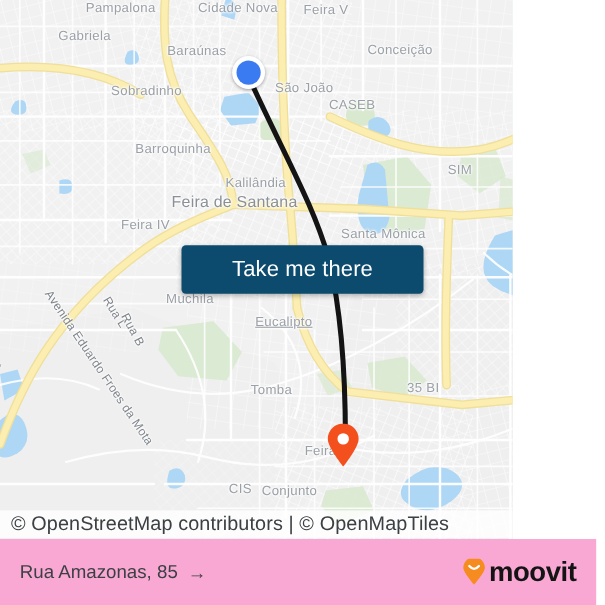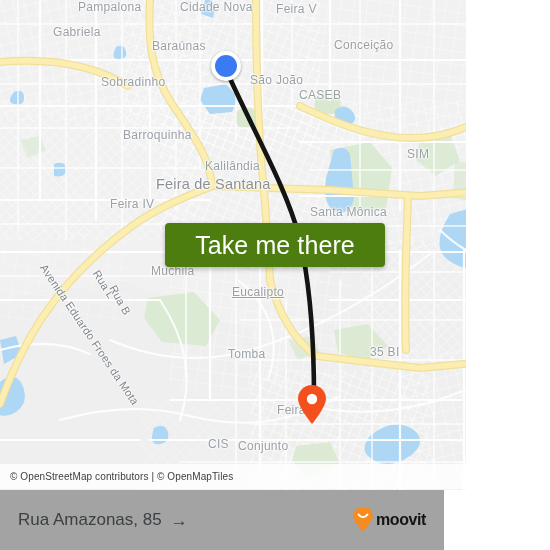--- a/index.html
+++ b/index.html
@@ -26,41 +26,41 @@
   #origin-marker { position:absolute; width:30px; height:30px; left:211px; top:51px; }
   #origin-marker .ring { position:absolute; inset:0; border-radius:50%;
        background:#fff; box-shadow:0 1px 3px rgba(0,0,0,.35); }
   #origin-marker .dot  { position:absolute; left:4px; top:4px; width:22px; height:22px;
        border-radius:50%; background:#3a7bf2; }
 
   #dest-marker { position:absolute; left:296px; top:385px; width:32px; height:40px; }
 
   
   #take-me-there { position:absolute; left:165px; top:223px; width:220px; height:44px;
-       background:#4d7c0f; border:none; border-radius:4px; color:#fff;
-       font-family:"Liberation Sans", sans-serif; font-size:25px; letter-spacing:.1px;
+       background:#0c4a6e; border:none; border-radius:4px; color:#fff;
+       font-family:"Liberation Sans", sans-serif; font-size:20px; letter-spacing:.1px;
        box-shadow:0 2px 5px rgba(0,0,0,.28); cursor:pointer;
        display:flex; align-items:center; justify-content:center; }
 
   
   #attribution { position:absolute; left:0; top:464px; width:550px; height:25px;
        background:rgba(255,255,255,.82); display:flex; align-items:center; }
-  #attribution .txt { padding-left:10px; font-size:10px; color:#3c4043;
+  #attribution .txt { padding-left:10px; font-size:18px; color:#3c4043;
        letter-spacing:.1px; white-space:nowrap; }
 
   
-  #footer { position:absolute; left:0; top:490px; width:444px; height:60px;
-       background:#a3a3a3; display:flex; align-items:center; }
+  #footer { position:absolute; left:0; top:490px; width:542px; height:60px;
+       background:#f9a8d4; display:flex; align-items:center; }
   #route-summary { position:absolute; left:18px; top:0; height:60px;
        display:flex; align-items:center; gap:9px;
        font-size:17px; color:#3c4043; white-space:nowrap; }
   #route-summary .arrow { font-size:17px; color:#3c4043; line-height:1; }
   #moovit-logo { position:absolute; right:18px; top:0; height:60px;
        display:flex; align-items:center; gap:2px; }
-  #moovit-logo .word { font-size:16px; font-weight:bold; color:#141414;
+  #moovit-logo .word { font-size:25px; font-weight:bold; color:#141414;
        letter-spacing:-.4px; }
 </style>
 </head>
 <body>
 
 <div id="app">
 
   <div id="map-area">
 
     <svg id="map-svg" width="550" height="490" viewBox="0 0 550 490">

